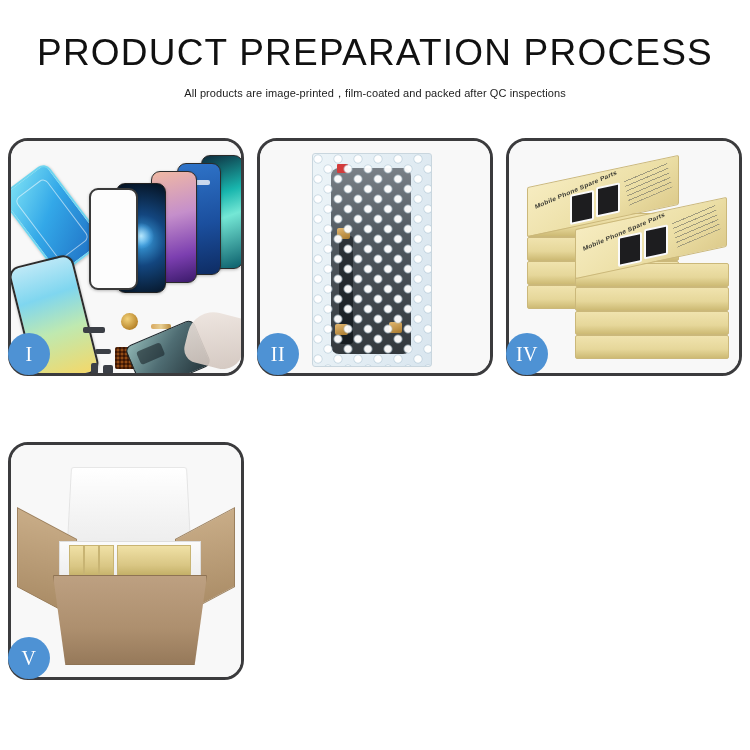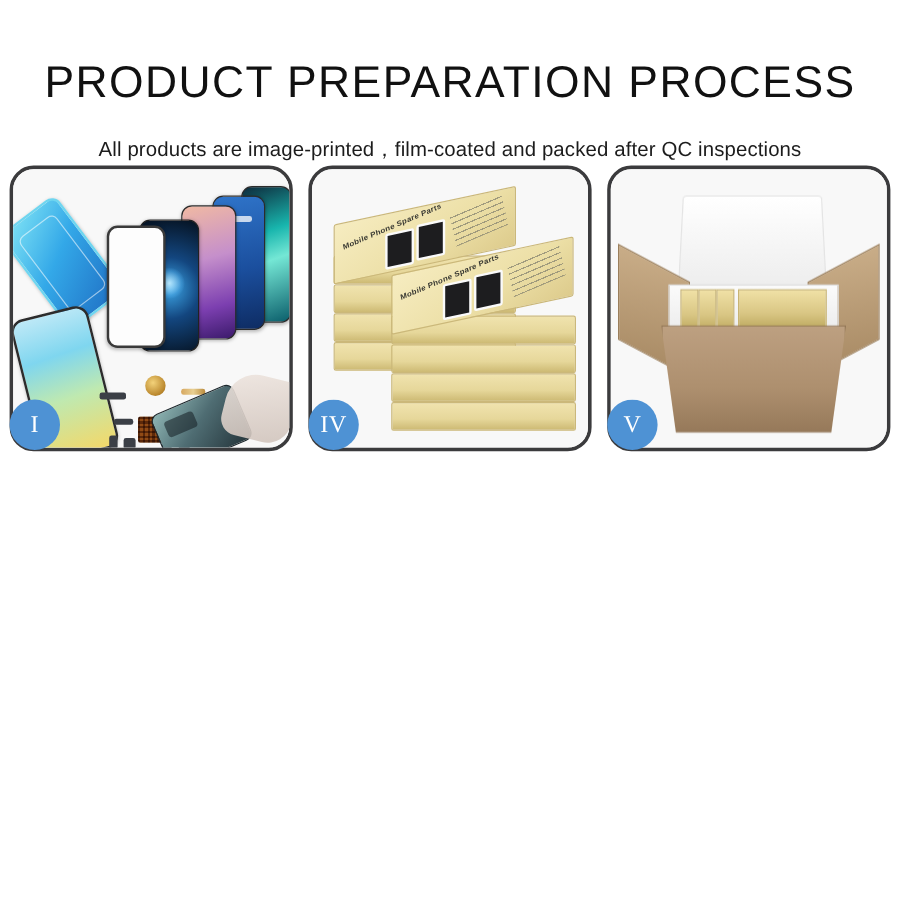--- a/index.html
+++ b/index.html
@@ -11,34 +11,34 @@
   }
   #page {
     position: relative;
     width: 750px; height: 750px;
     background: #ffffff;
   }
 
   
   .header { position: absolute; left: 0; top: 0; width: 750px; text-align: center; }
   .title {
-    margin: 16px;
+    margin: 0;
     padding-top: 32px;
     font-size: 37px;
     line-height: 42px;
     letter-spacing: 1.2px;
     font-weight: 500;
     color: #111111;
     font-family: "Liberation Sans", sans-serif;
     white-space: nowrap;
   }
   .subtitle {
     margin: 0;
     padding-top: 9px;
-    font-size: 17px;
+    font-size: 11px;
     line-height: 20px;
     letter-spacing: 0.1px;
     color: #1c1c1c;
     font-weight: 400;
     white-space: nowrap;
   }
 
   
   .grid {
     position: absolute;
@@ -409,20 +409,34 @@
           <div class="part" style="left:124px; top:228px; width:8px; height:12px;"></div>
           <div class="part" style="left:138px; top:226px; width:9px; height:8px;"></div>
 
           <div class="chassis"></div>
           <div class="hand"></div>
         </div>
       </div>
       <div class="badge">I</div>
     </div>
 
+    <div class="panel">
+      <div class="panel-canvas">
+        <div class="bag">
+          <div class="screen-in-bag"></div>
+          <div class="flex-strip"></div>
+          <div class="conn" style="left:24px; top:74px;"></div>
+          <div class="conn" style="left:22px; top:170px;"></div>
+          <div class="conn" style="left:76px; top:168px;"></div>
+          <div class="red-tab"></div>
+          <div class="bubbles"></div>
+        </div>
+      </div>
+      <div class="badge">II</div>
+    </div>
 
 
     <div class="panel">
       <div class="panel-canvas">
         <div class="stack">
           <div class="sbox" style="left:4px; top:46px;"></div>
           <div class="sbox" style="left:4px; top:70px;"></div>
           <div class="sbox" style="left:4px; top:94px;"></div>
           <div class="sbox" style="left:4px; top:118px;"></div>
 

